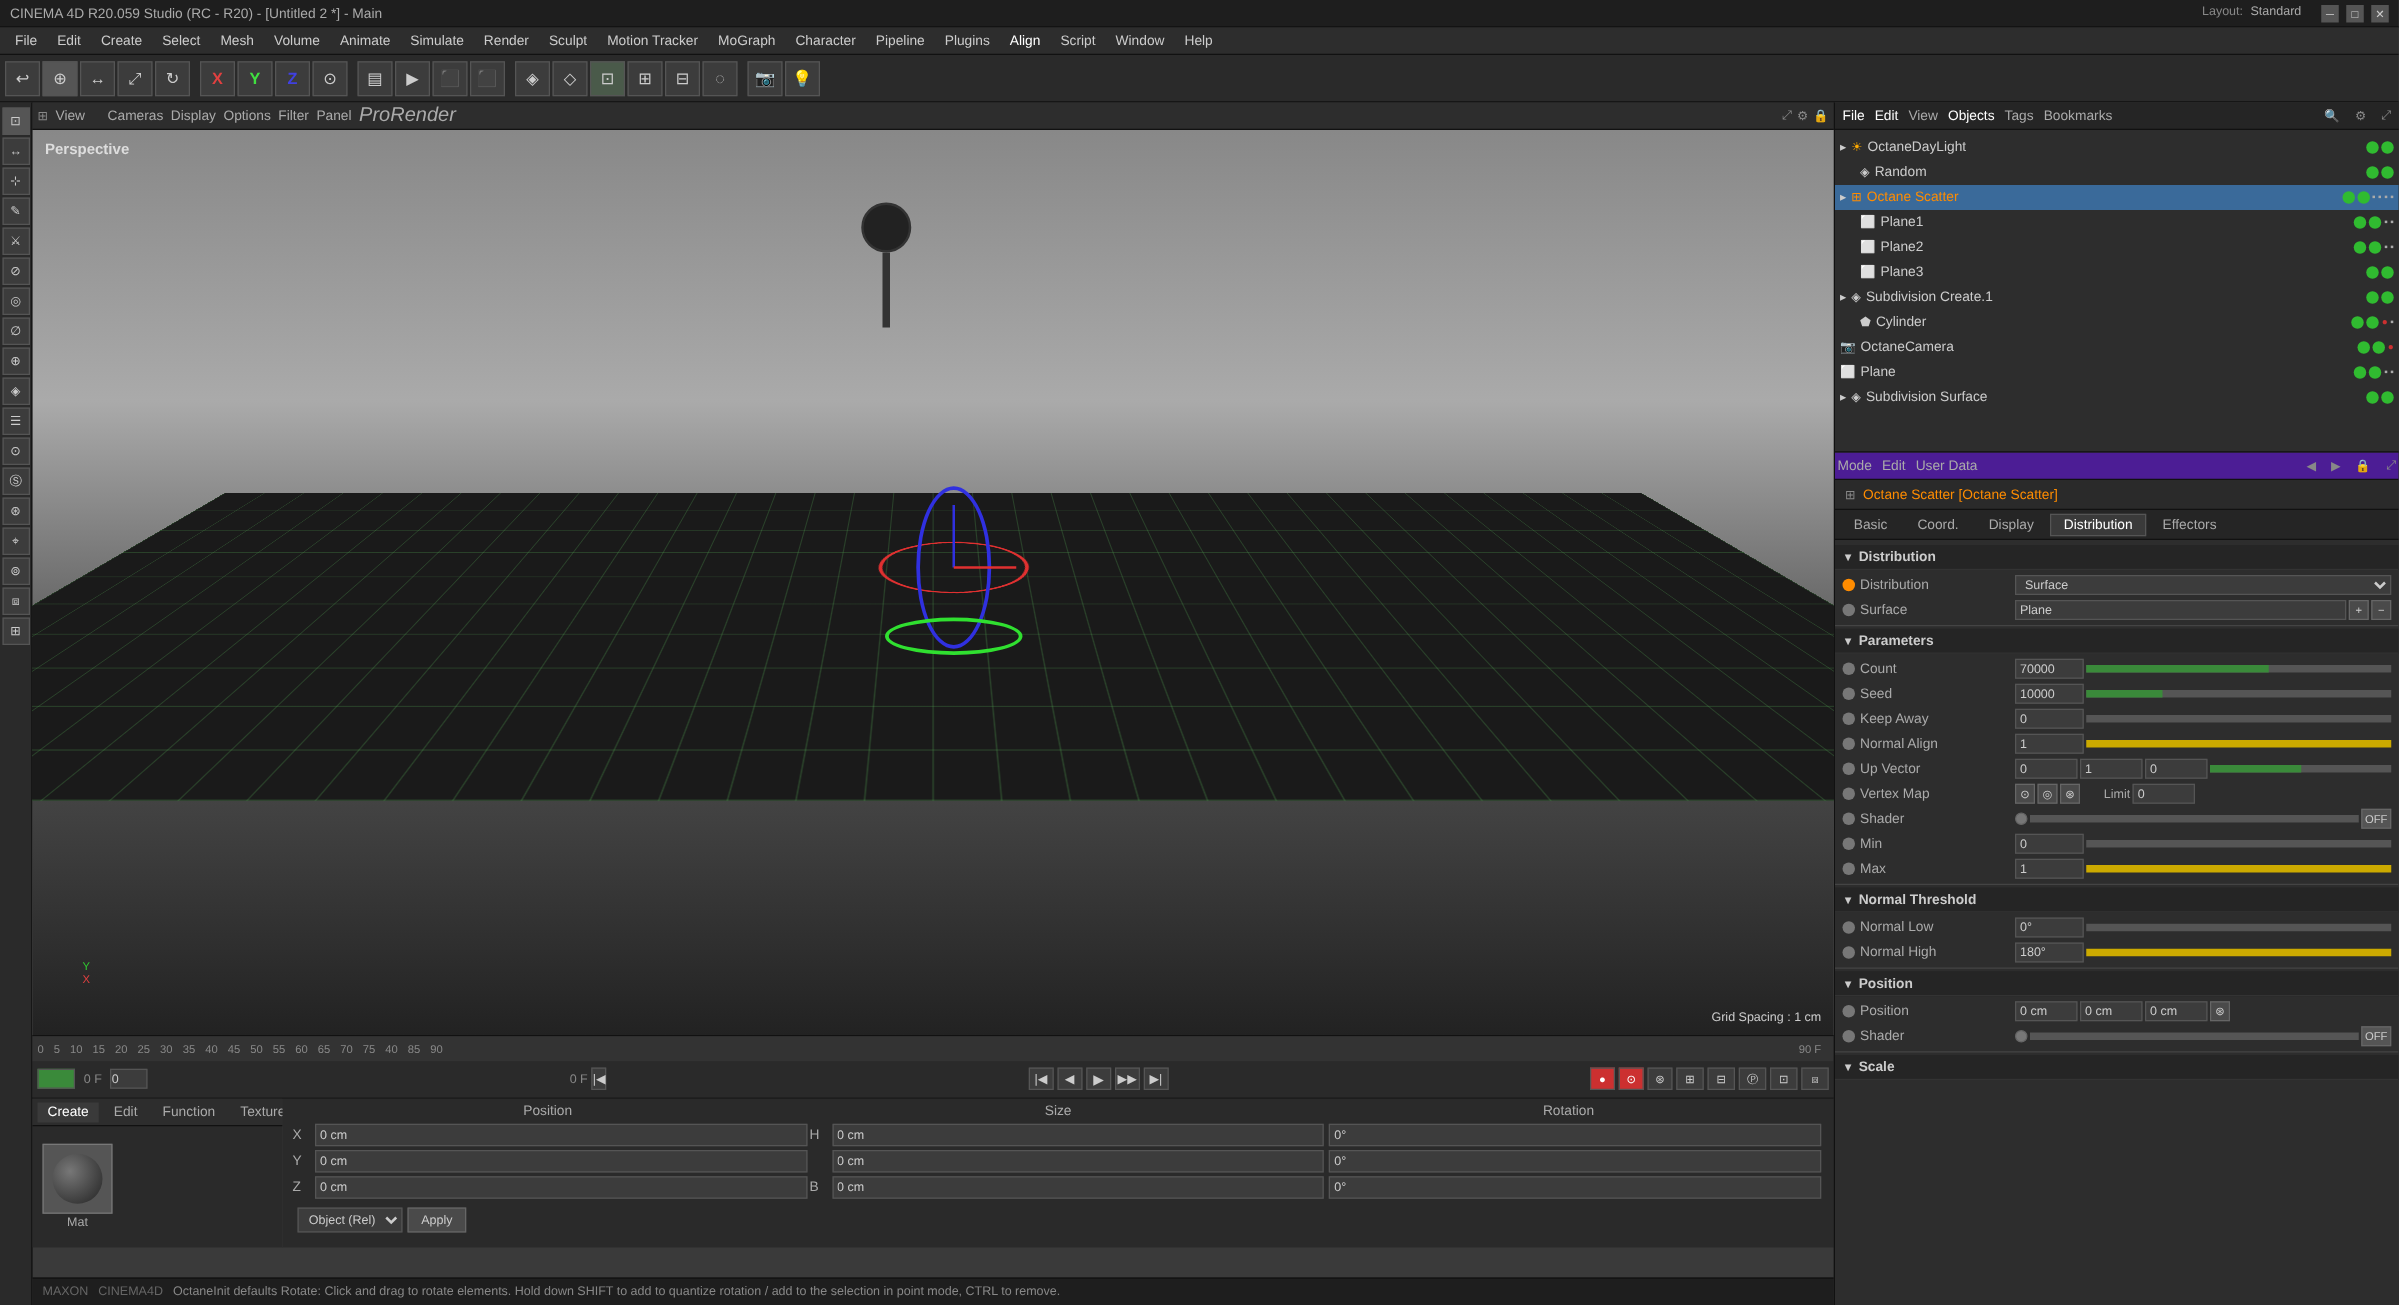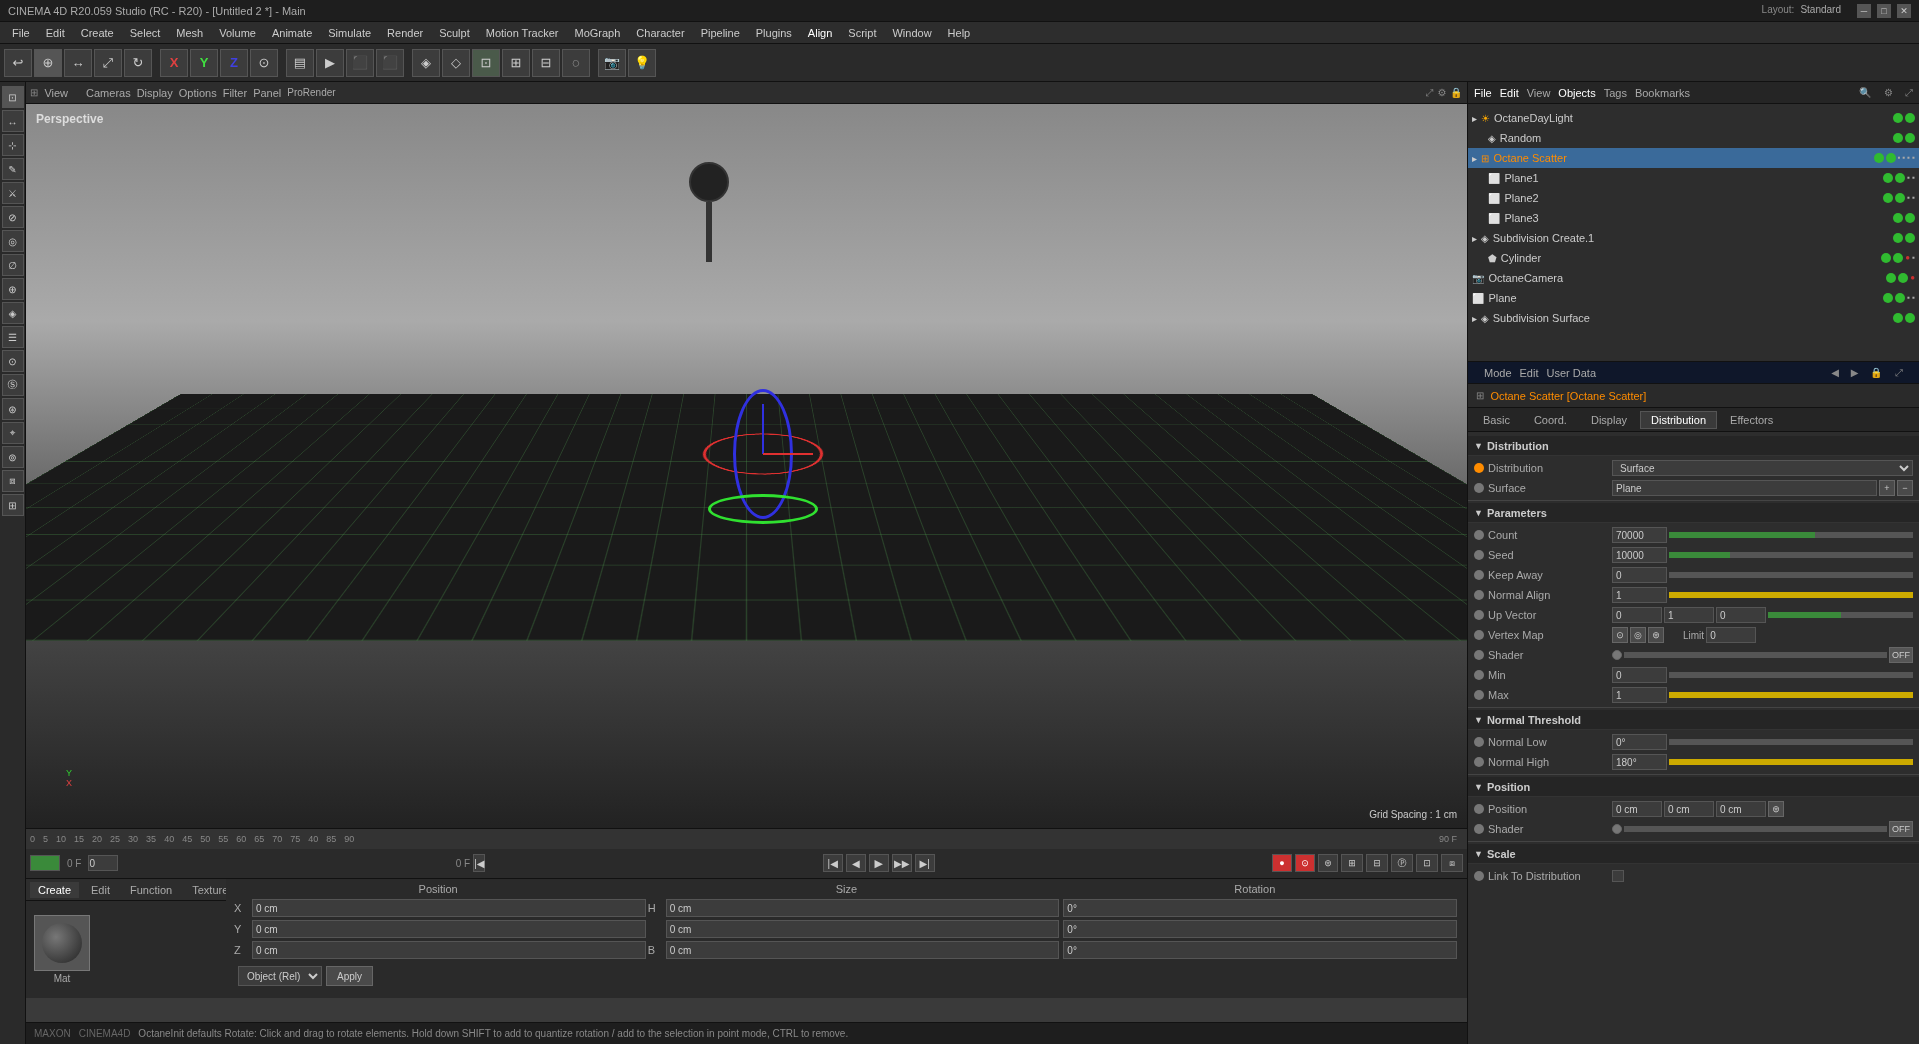--- a/index.html
+++ b/index.html
@@ -334,24 +334,24 @@
 
     
     #attr-panel {
       flex: 1;
       display: flex;
       flex-direction: column;
       overflow: hidden;
     }
     #attr-header {
       height: 22px;
-      background: #0f172a;
-      display: flex;
-      align-items: center;
-      padding: 0 16px;
+      background: #4c1d95;
+      display: flex;
+      align-items: center;
+      padding: 0 2px;
       gap: 8px;
       border-bottom: 1px solid #111;
     }
     #attr-object-name {
       height: 24px;
       background: #2a2a2a;
       display: flex;
       align-items: center;
       padding: 0 8px;
       font-size: 11px;
@@ -573,21 +573,21 @@
   <div style="flex:1; display:flex; flex-direction:column;">
 
     <div id="viewport-tabs">
       <span style="font-size:10px; color:#888;">⊞</span>
       <span style="margin-left:6px; font-size:11px; color:#aaa;">View</span>
       <span style="margin-left:18px; font-size:11px; color:#aaa;">Cameras</span>
       <span style="margin-left:6px; font-size:11px; color:#aaa;">Display</span>
       <span style="margin-left:6px; font-size:11px; color:#aaa;">Options</span>
       <span style="margin-left:6px; font-size:11px; color:#aaa;">Filter</span>
       <span style="margin-left:6px; font-size:11px; color:#aaa;">Panel</span>
-      <span style="margin-left:6px; font-size:10px; color:#aaa;">ProRender</span>
+      <span style="margin-left:6px; font-size:16px; color:#aaa;font-style:italic;">ProRender</span>
       <div style="flex:1;"></div>
       <span style="font-size:10px; color:#888; margin-right:4px;">⤢</span>
       <span style="font-size:10px; color:#888; margin-right:4px;">⚙</span>
       <span style="font-size:10px; color:#888;">🔒</span>
     </div>
 
     <div id="viewport">
       <div id="viewport-bg">
         <div class="grid-plane"></div>
 
@@ -1085,26 +1085,19 @@
           </div>
         </div>
 
         <div class="sep-line"></div>
 
         <div class="section-header">
           <span class="section-arrow">▼</span>
           <span>Scale</span>
         </div>
 
-        <div class="attr-row">
-          <span class="attr-dot"></span>
-          <span class="attr-label">Link To Distribution</span>
-          <div class="attr-control">
-            <div class="attr-checkbox"></div>
-          </div>
-        </div>
 
       </div>
     </div>
 
   </div>
 
 </div>
 
 </body></html>

